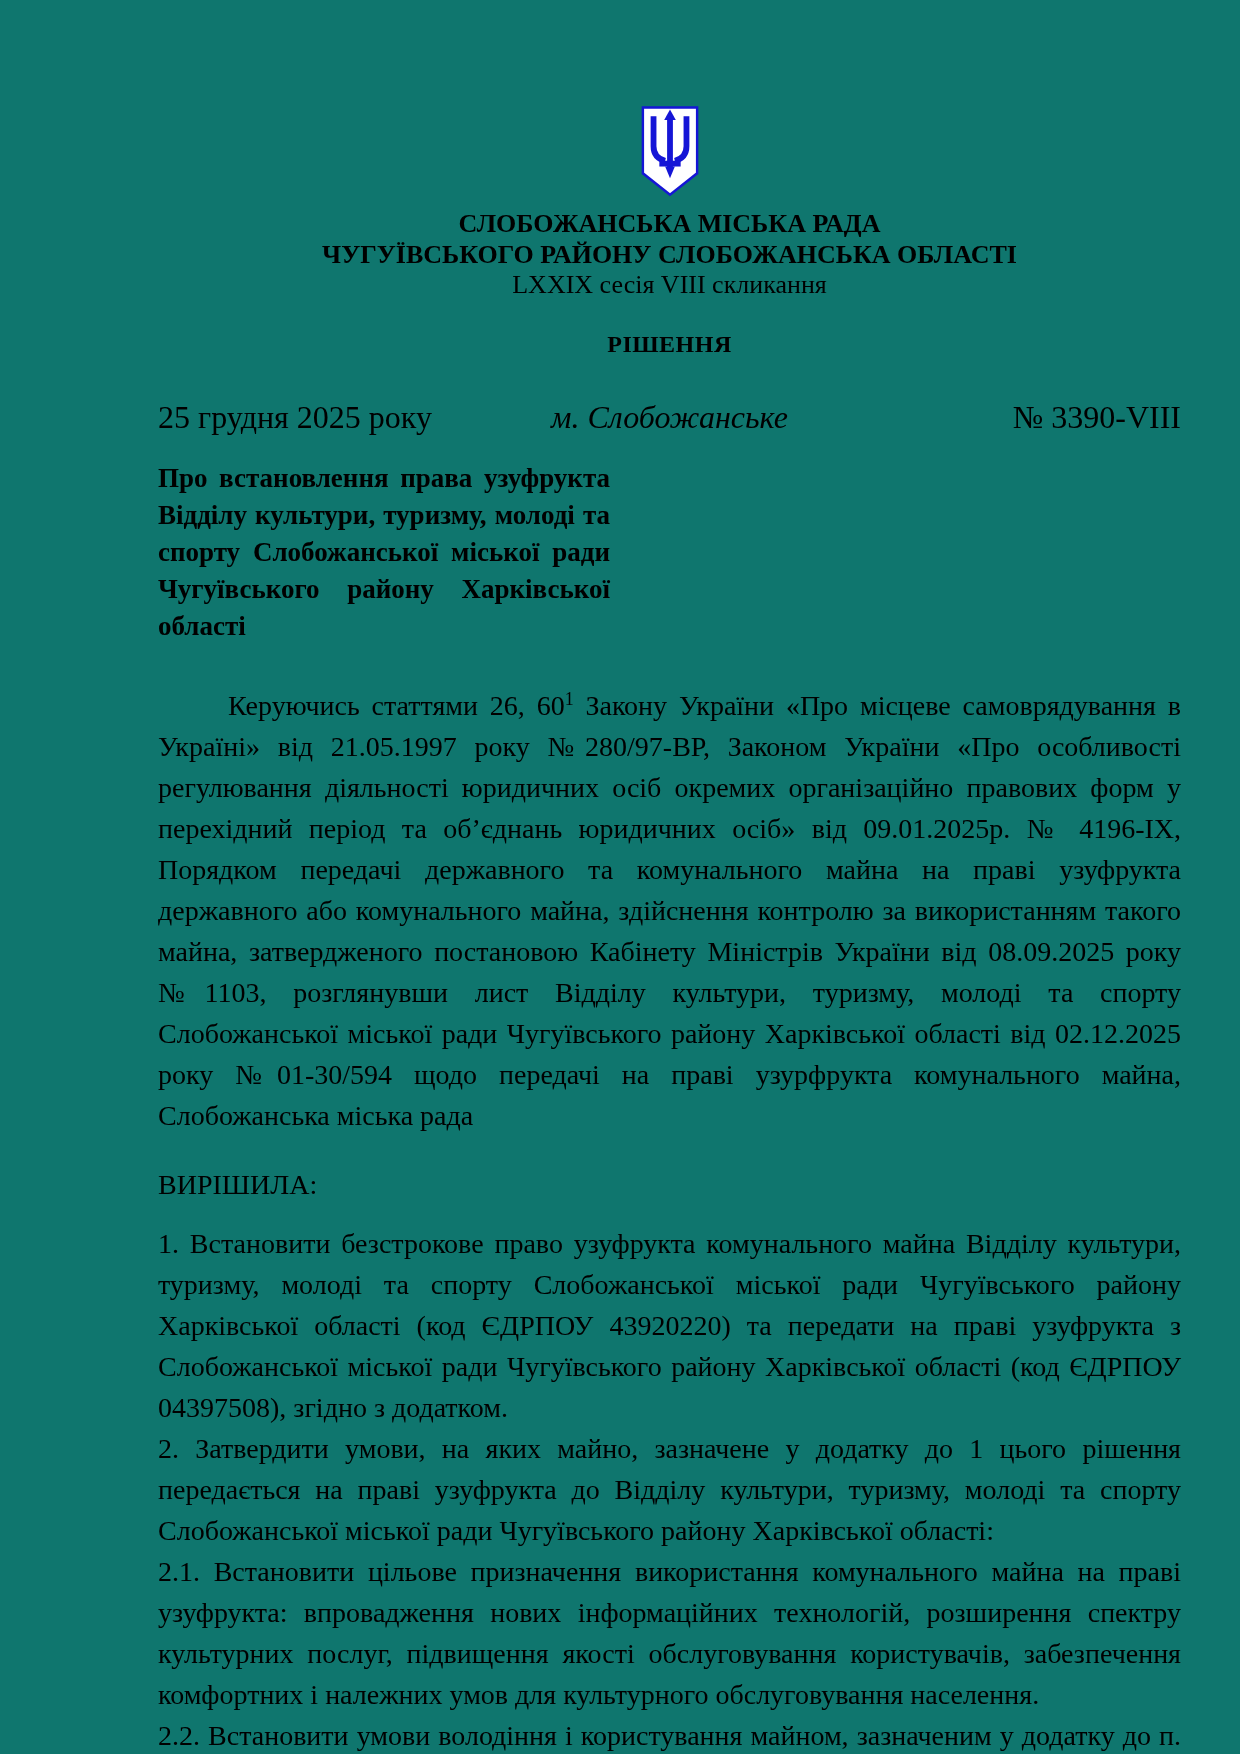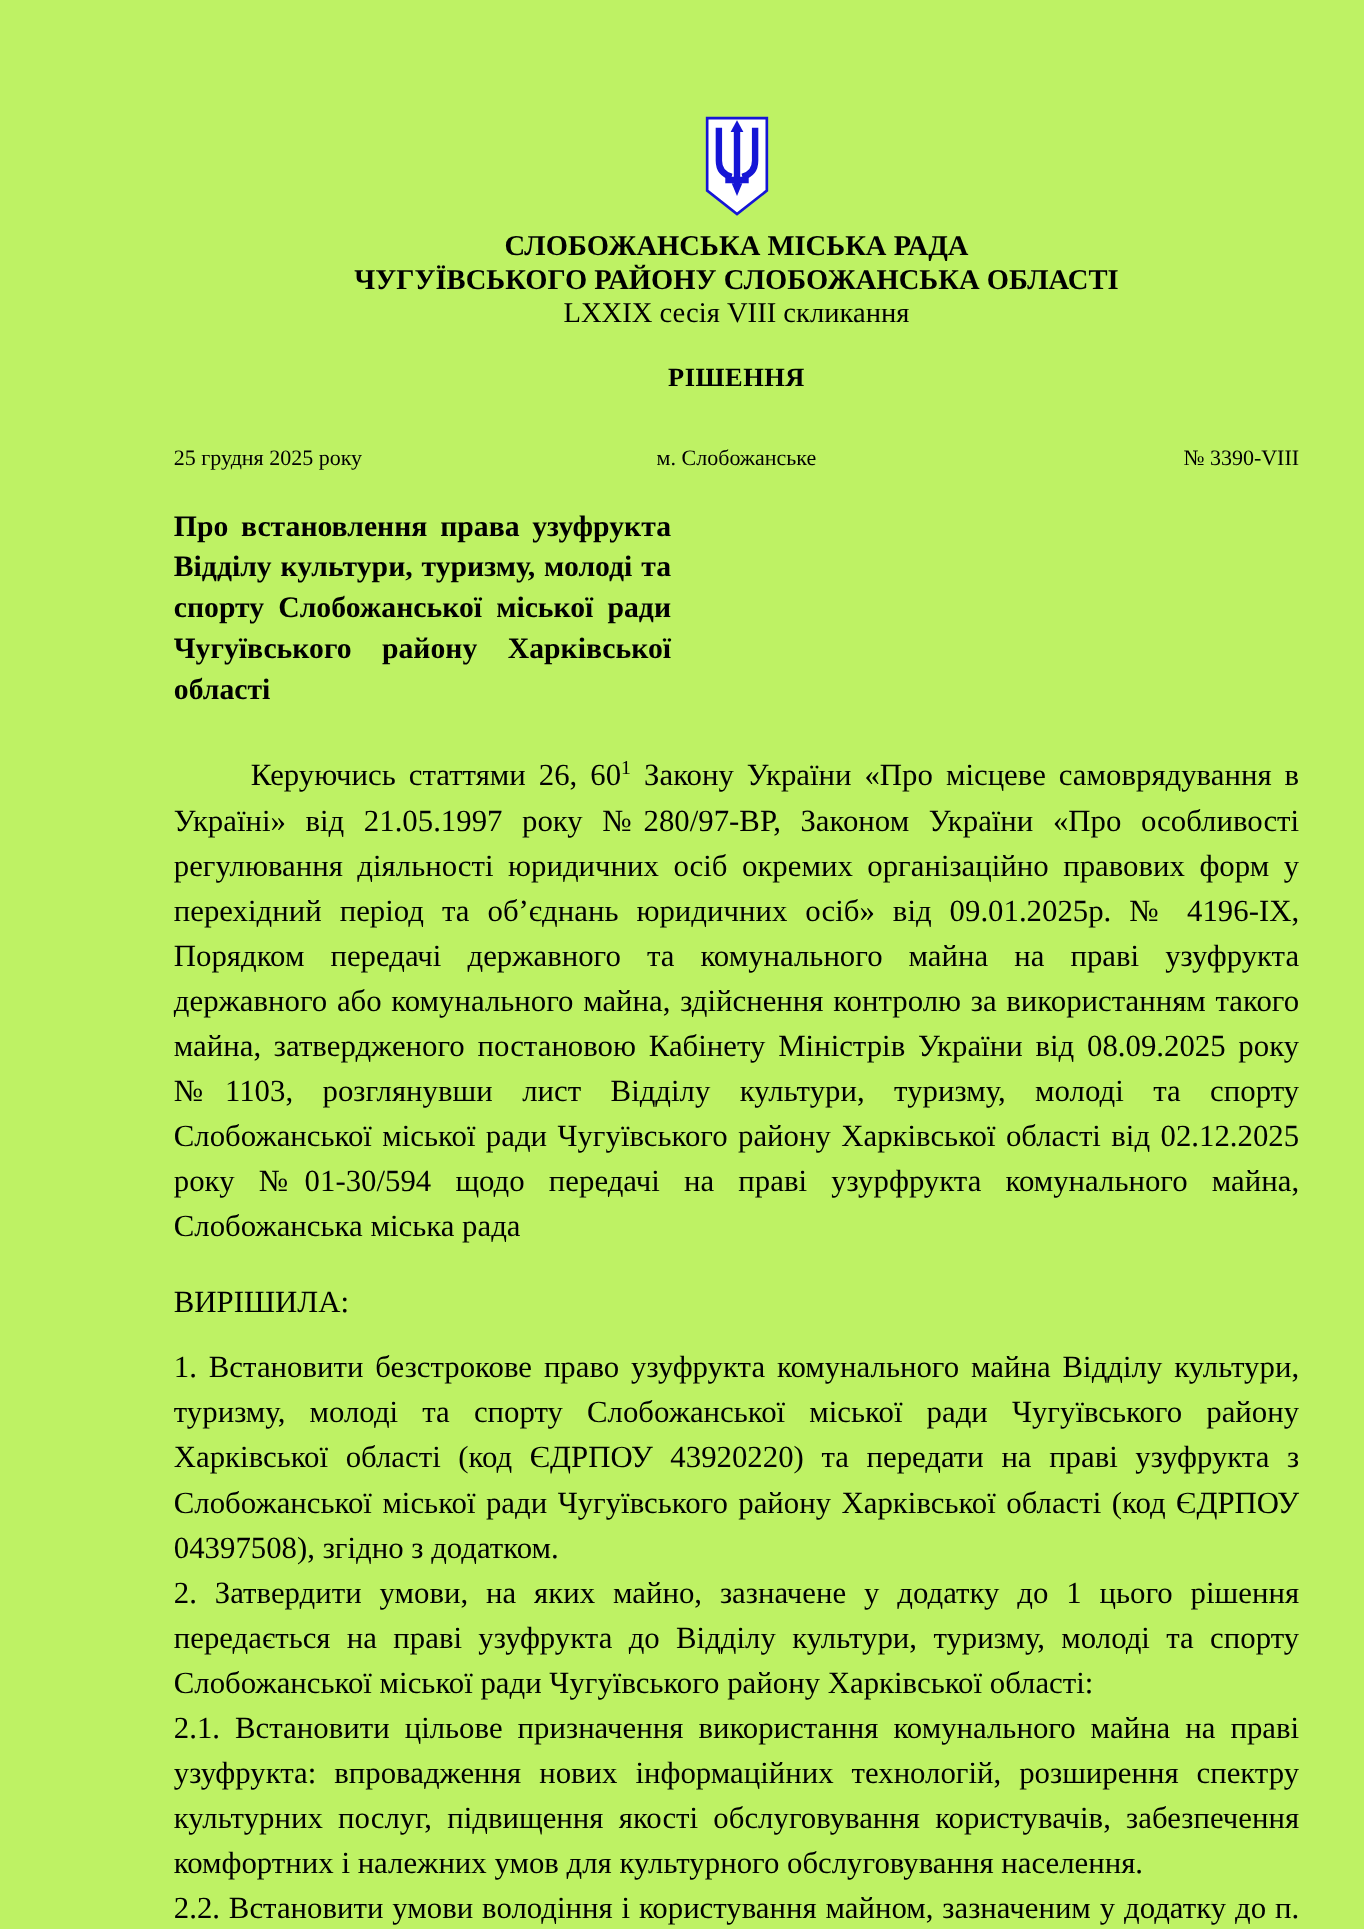--- a/index.html
+++ b/index.html
@@ -1,21 +1,21 @@
 <!DOCTYPE html>
 <html style="--emblem-color: #1515d6;"><head>
 <meta charset="utf-8">
 <style>
   html, body { margin: 0; padding: 0; background: #ffffff; }
   .page {
     position: relative;
     width: 1240px;
     height: 1754px;
     margin: 0 auto;
-    background: #bef264;
+    background: #0f766e;
     color: #000000;
     font-family: "Liberation Serif", "DejaVu Serif", serif;
     box-sizing: border-box;
     padding: 104px 59px 40px 158px;
     overflow: hidden;
   }
   .content { width: 1023px; }
 
   
   .header-block { text-align: center; }
@@ -36,25 +36,25 @@
     line-height: 32px;
     margin-top: 28px;
     letter-spacing: 0.5px;
   }
 
   .meta-row {
     display: grid;
     grid-template-columns: 1fr auto 1fr;
     align-items: baseline;
     margin-top: 40px;
-    font-size: 20px;
+    font-size: 32px;
     line-height: 34px;
   }
   .meta-date   { justify-self: start; }
-  .meta-place  { justify-self: center; }
+  .meta-place  { justify-self: center; font-style: italic; }
   .meta-number { justify-self: end; text-align: right; }
 
   .subject {
     margin-top: 26px;
     width: 452px;
     font-weight: bold;
     font-size: 27px;
     line-height: 37px;
     text-align: justify;
   }

